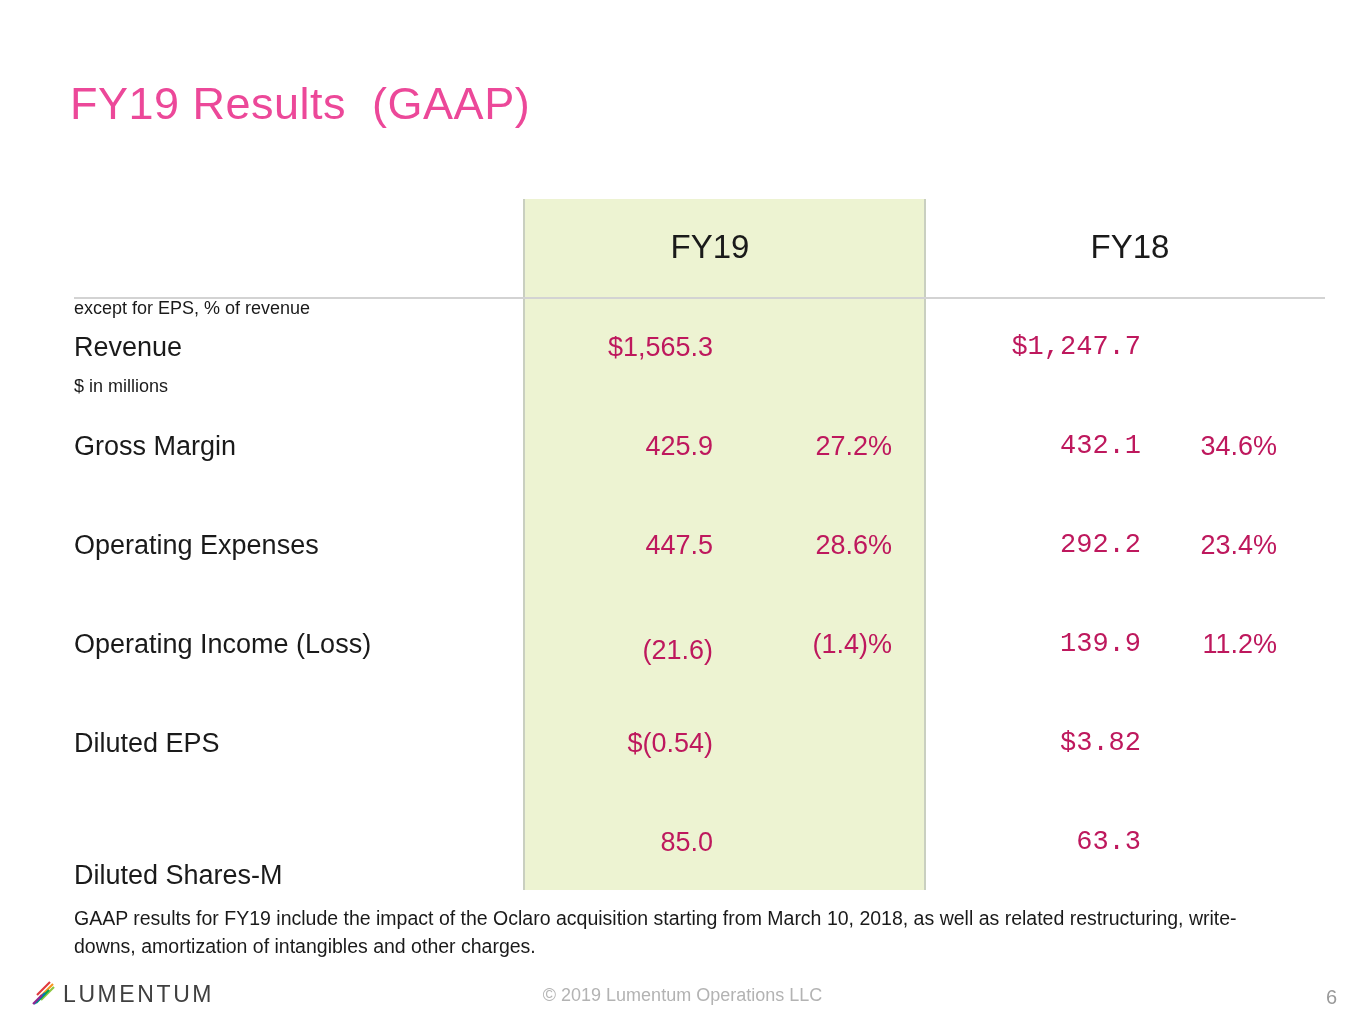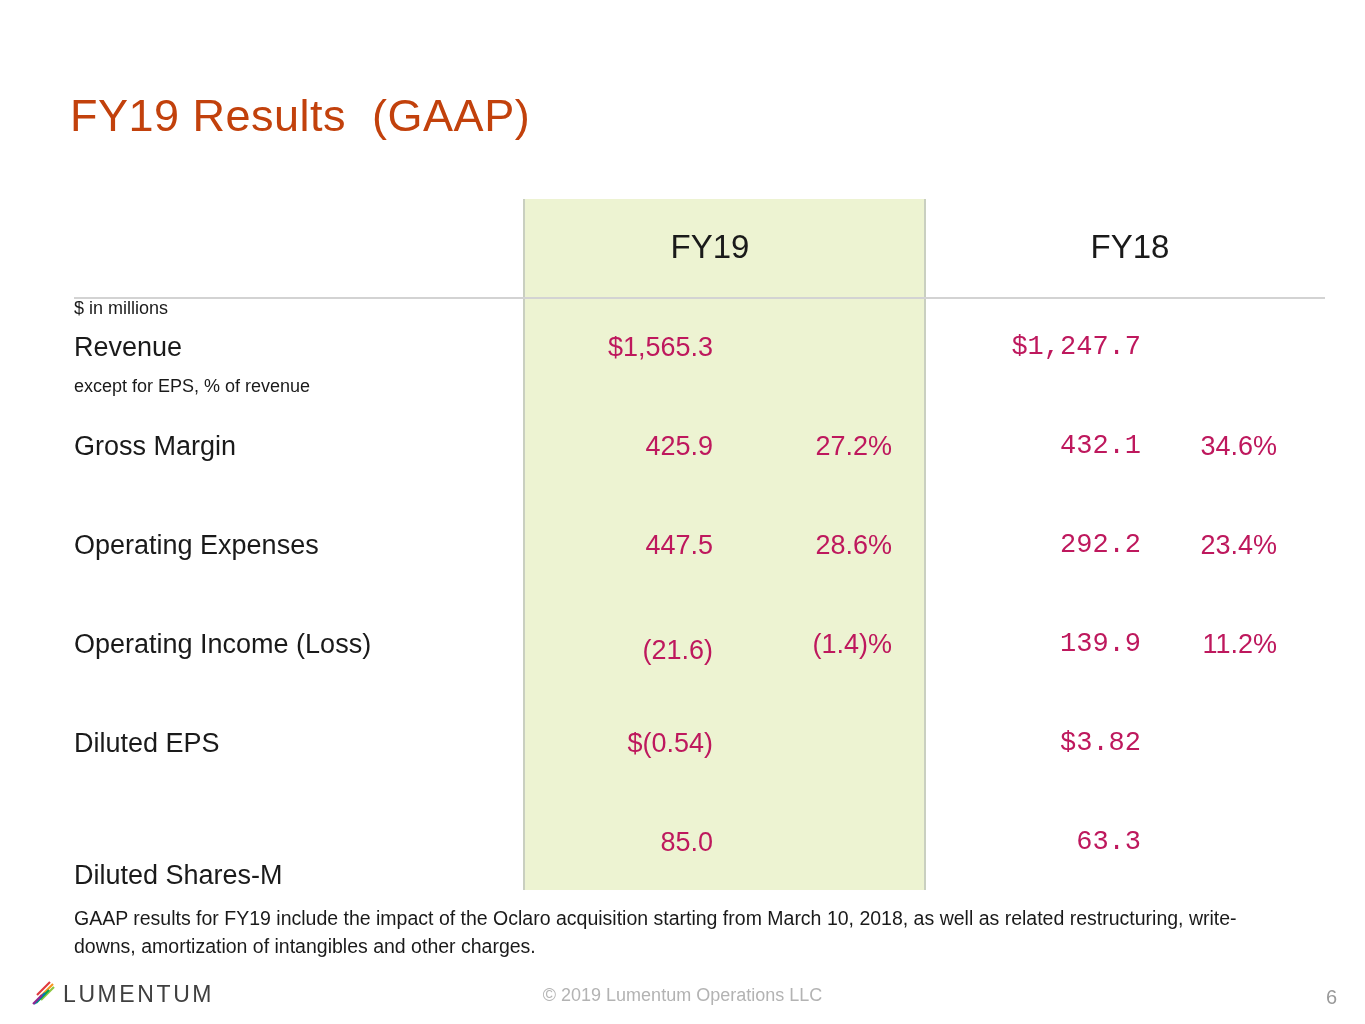--- a/index.html
+++ b/index.html
@@ -13,24 +13,24 @@
     position: relative;
     overflow: hidden;
     font-family: "Liberation Sans", sans-serif;
     color: #1a1a1a;
   }
 
   
   #slide-title {
     position: absolute;
     left: 70px;
-    top: 90px;
+    top: 78px;
     font-size: 45px;
     font-weight: 400;
-    color: #c2410c;
+    color: #ec4899;
     letter-spacing: 0.5px;
     white-space: pre;
   }
 
   
   #highlight-column {
     position: absolute;
     left: 523px;
     top: 199px;
     width: 403px;
@@ -156,22 +156,22 @@
 
 <div id="slide-title">FY19 Results  (GAAP)</div>
 
 <div id="highlight-column"></div>
 
 <div id="header-rule"></div>
 
 <div id="results-table">
 
   <div class="unit-note">
+    <div>except for EPS, % of revenue</div>
     <div>$ in millions</div>
-    <div>except for EPS, % of revenue</div>
   </div>
 
   <div class="col-head fy19">FY19</div>
   <div class="col-head fy18">FY18</div>
 
   <div class="row-label" style="top:332px">Revenue</div>
   <div class="cell c1" style="top:332px">$1,565.3</div>
   <div class="cell c2" style="top:332px"></div>
   <div class="cell c3" style="top:332px">$1,247.7</div>
   <div class="cell c4" style="top:332px"></div>

